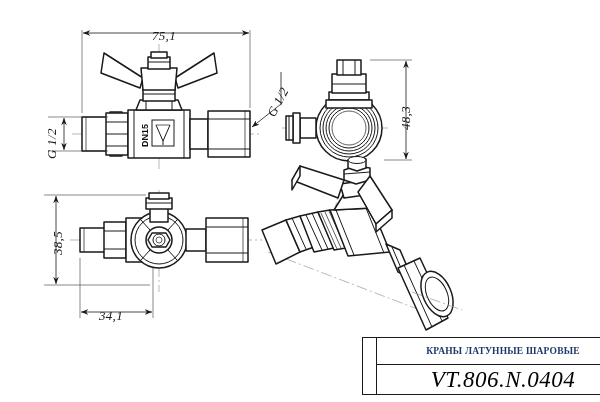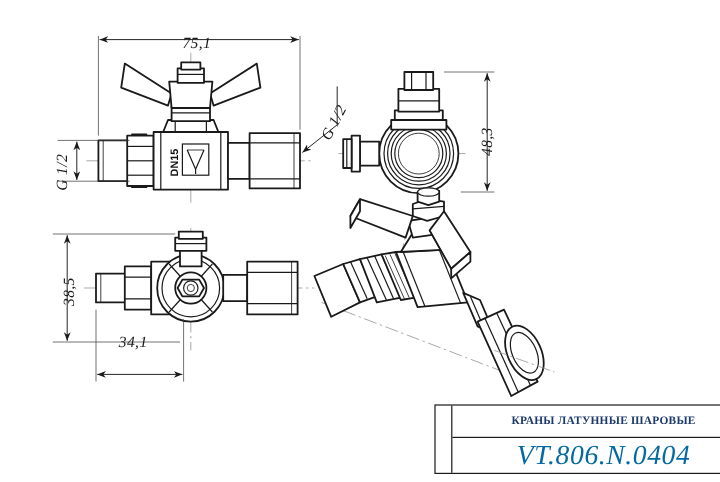--- a/index.html
+++ b/index.html
@@ -80,21 +80,21 @@
     right: 0; bottom: 0;
     display: flex;
     align-items: center;
     justify-content: center;
     box-sizing: border-box;
   }
   #tb-code {
     font-family: "Liberation Serif", serif;
     font-style: italic;
     font-size: 23px;
-    color: #0369a1;
+    color: #000000;
     letter-spacing: 0.5px;
     white-space: nowrap;
   }
   .bodymark {
     position: absolute;
     font-family: "Liberation Sans", sans-serif;
     font-weight: bold;
     font-size: 9px;
     color: #111;
     letter-spacing: 0px;
@@ -317,21 +317,21 @@
   <div class="dimtext" style="left:152px; top:8px;margin-top:20px;">75,1</div>
 
   <div class="dimtext rot90" style="left:44px; top:159px;">G 1/2</div>
 
   <div class="dimtext rot60" style="left:264px; top:112px;">G 1/2</div>
 
   <div class="dimtext rot90" style="left:398px; top:130px;">48,3</div>
 
   <div class="dimtext rot90" style="left:50px; top:255px;">38,5</div>
 
-  <div class="dimtext" style="left:99px; top:277px;">34,1</div>
+  <div class="dimtext" style="left:99px; top:308px;">34,1</div>
 
   <div class="bodymark rot90" style="left:140px; top:147px;">DN15</div>
 
   <div id="titleblock">
     <div id="tb-leftcell"></div>
     <div id="tb-rowtop">
       <div class="tb-line">КРАНЫ ЛАТУННЫЕ ШАРОВЫЕ</div>
     </div>
     <div id="tb-rowbot">
       <div id="tb-code">VT.806.N.0404</div>

